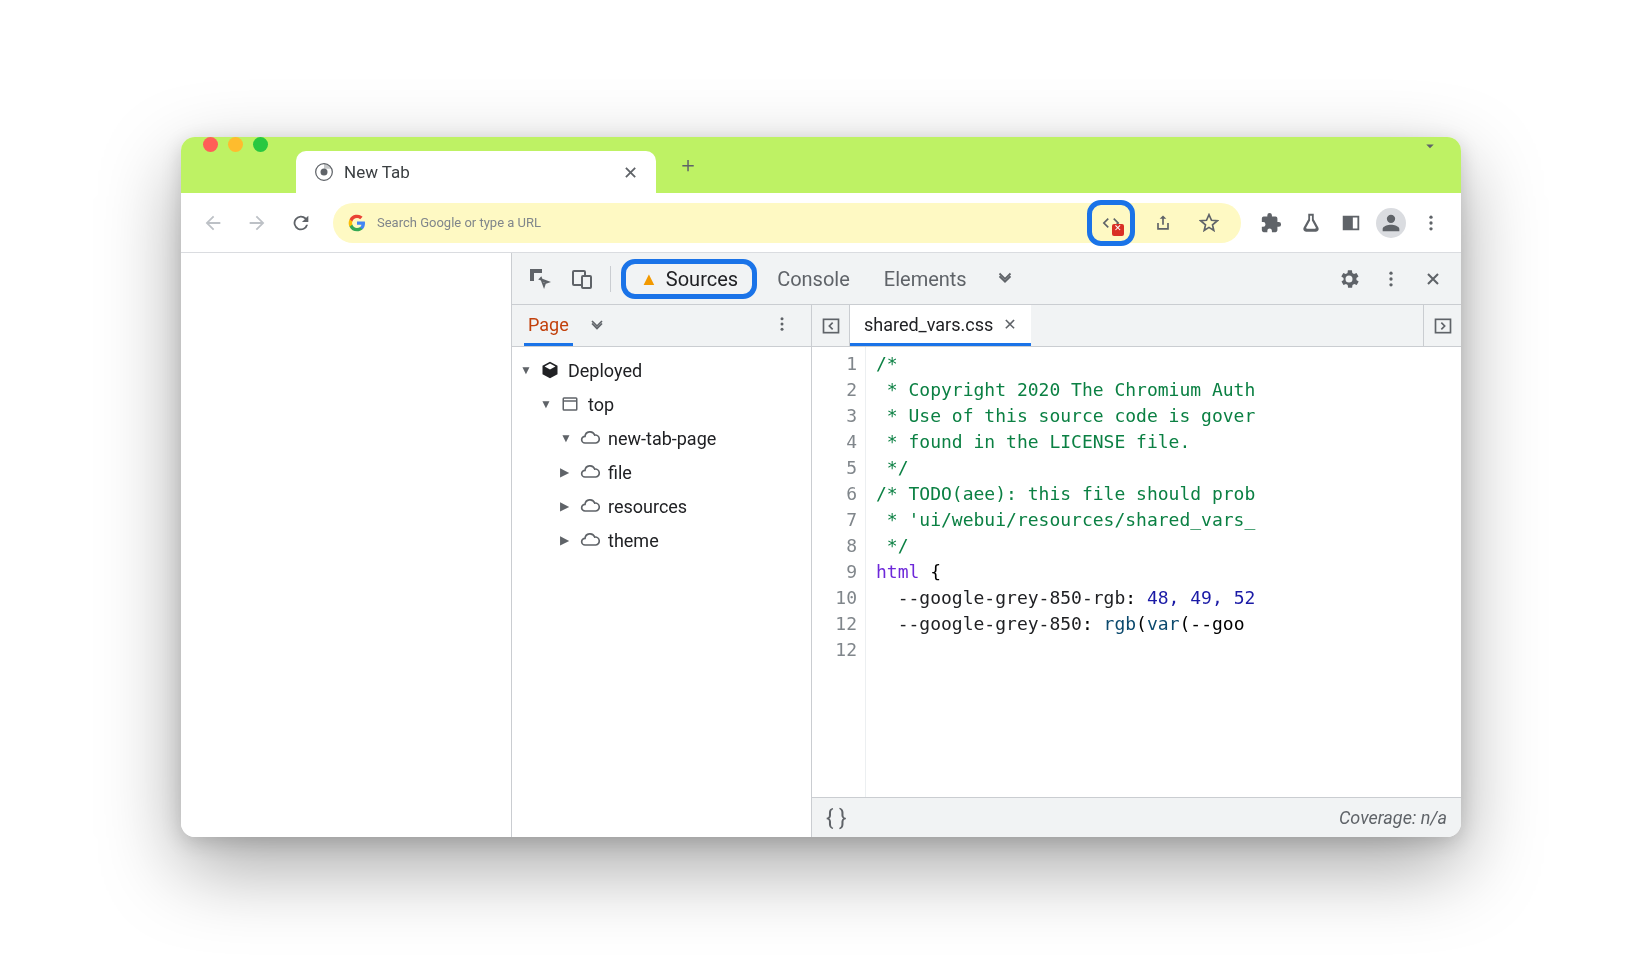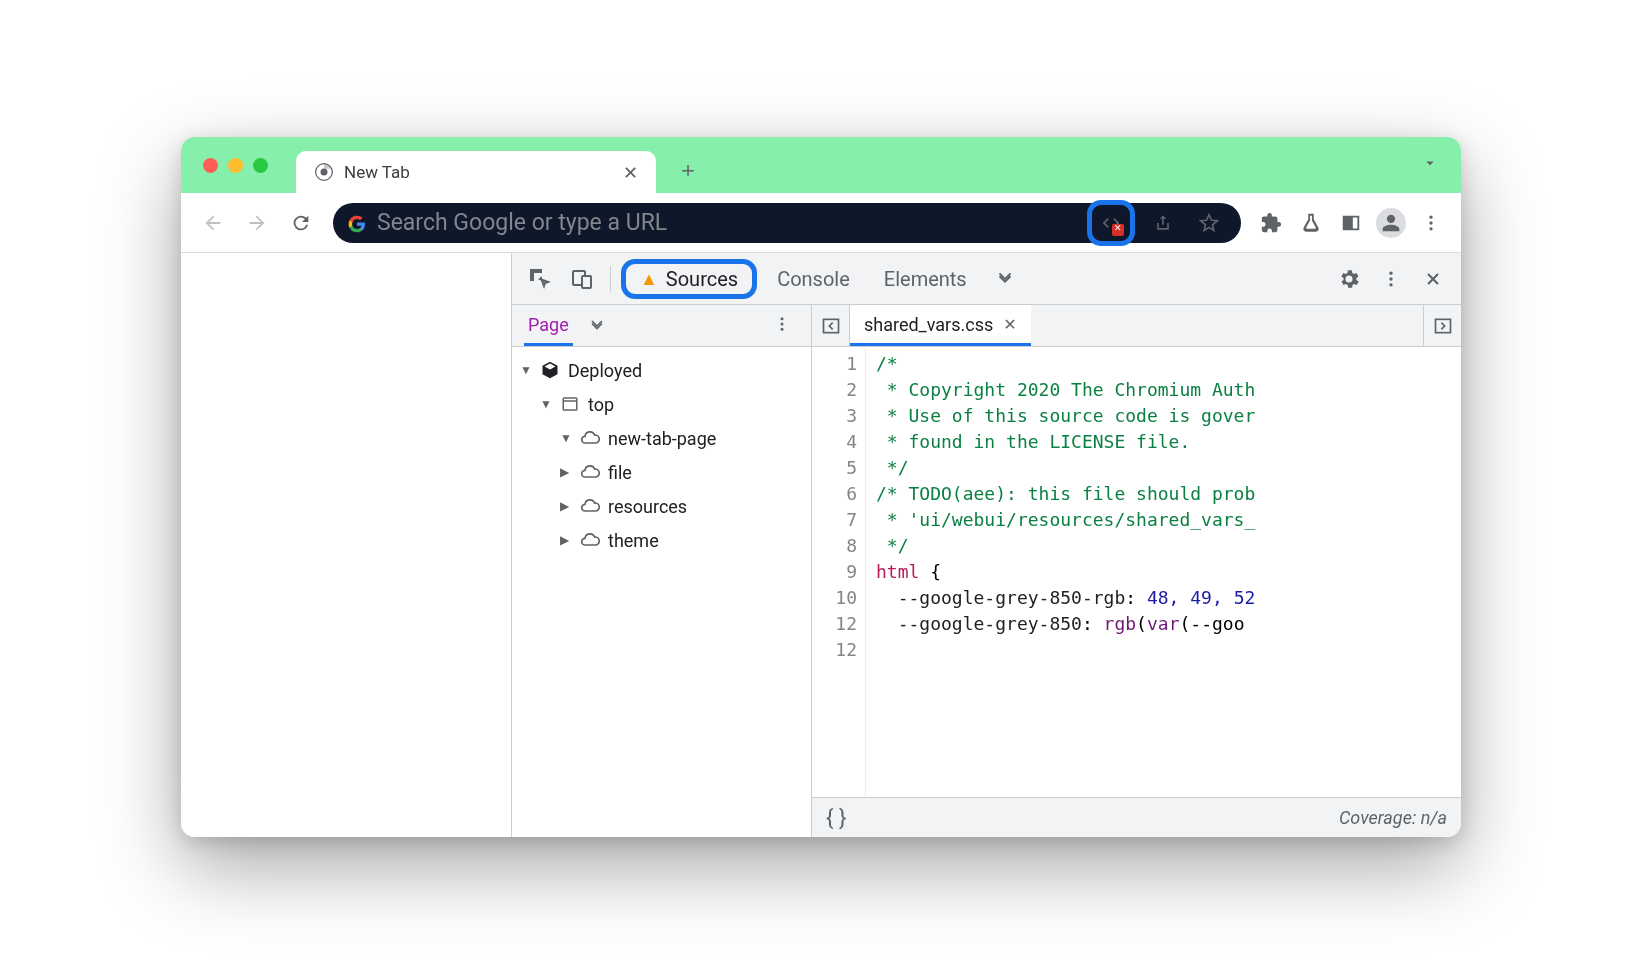--- a/index.html
+++ b/index.html
@@ -17,23 +17,23 @@
       background: #fff;
       border-radius: 14px;
       box-shadow: 0 30px 80px rgba(0,0,0,0.35), 0 5px 20px rgba(0,0,0,0.15);
       overflow: hidden;
       display: flex;
       flex-direction: column;
     }
     
     .tab-strip {
       height: 56px;
-      background: #86efac;
-      display: flex;
-      align-items: center;
+      background: #bef264;
+      display: flex;
+      align-items: flex-start;
       padding-left: 22px;
       position: relative;
     }
     .traffic { display: flex; gap: 10px; margin-right: 28px; }
     .traffic span { width: 15px; height: 15px; border-radius: 50%; display: block; }
     .traffic .r { background: #ff5f57; }
     .traffic .y { background: #febc2e; }
     .traffic .g { background: #28c840; }
     .tab {
       background: #fff;
@@ -60,29 +60,29 @@
       display: flex;
       align-items: center;
       padding: 0 12px;
       gap: 4px;
     }
     .nav-btn { width: 40px; height: 40px; display:flex; align-items:center; justify-content:center; color:#5f6368; cursor:pointer; border-radius:50%; }
     .nav-btn.disabled { color: #bdc1c6; cursor: default; }
     .omnibox {
       flex: 1;
       height: 40px;
-      background: #0f172a;
+      background: #fef9c3;
       border-radius: 20px;
       display: flex;
       align-items: center;
       padding: 0 14px;
       gap: 10px;
       margin: 0 8px;
       color: #80868b;
-      font-size: 23px;
+      font-size: 13px;
     }
     .omnibox .g-icon { width: 20px; height: 20px; }
     .dev-badge {
       position: relative;
       width: 34px; height: 34px;
       display:flex; align-items:center; justify-content:center;
       color:#5f6368; cursor:pointer;
     }
     .dev-badge .err {
       position:absolute; bottom:4px; right:4px;
@@ -131,21 +131,21 @@
     .warn-ic { color:#f29900; font-size:18px; }
     .dt-tabs .right { margin-left:auto; display:flex; align-items:center; gap:6px; }
     
     .dt-body { flex:1; display:flex; overflow:hidden; }
     .dt-side { width: 300px; border-right:1px solid #cacdd1; display:flex; flex-direction:column; }
     .dt-side-tabs {
       height: 42px; background:#f1f3f4; border-bottom:1px solid #cacdd1;
       display:flex; align-items:center; padding: 0 12px; gap: 14px;
     }
     .dt-side-tab { font-size:18px; color:#5f6368; padding: 8px 4px; cursor:pointer; }
-    .dt-side-tab.active { color:#a21caf; border-bottom: 3px solid #1a73e8; }
+    .dt-side-tab.active { color:#c2410c; border-bottom: 3px solid #1a73e8; }
     .dt-side-tabs .more-v { margin-left:auto; color:#5f6368; cursor:pointer; padding: 4px 8px; }
     .tree { flex:1; overflow:auto; font-size:18px; color:#202124; padding-top:6px; }
     .tree-row { display:flex; align-items:center; height: 34px; gap:8px; padding-left: 8px; cursor:pointer; white-space:nowrap; }
     .tree-row.sel { background:#dadce0; }
     .tree-row .disc { width:12px; display:inline-block; color:#5f6368; font-size:12px; }
     .ic-box { width:20px; height:20px; display:inline-flex; align-items:center; justify-content:center; }
     .ic-cube svg, .ic-window svg, .ic-cloud svg, .ic-file svg { display:block; }
     .ind-1 { padding-left: 28px; }
     .ind-2 { padding-left: 48px; }
     .ind-3 { padding-left: 68px; }
@@ -160,24 +160,24 @@
       border-bottom: 3px solid #1a73e8;
       background:#fff;
       cursor:pointer;
     }
     .file-tab .x { color:#5f6368; font-size:16px; cursor:pointer; }
     .file-tabs .collapse-r { margin-left:auto; width:38px; display:flex; align-items:center; justify-content:center; color:#5f6368; border-left:1px solid #cacdd1; height:100%; cursor:pointer; }
     .code-area { flex:1; display:flex; font-family: Menlo, Monaco, Consolas, monospace; font-size:18px; overflow:hidden; }
     .gutter { width:54px; background:#fff; border-right:1px solid #eceff1; text-align:right; color:#80868b; padding: 4px 8px 0 0; line-height: 26px; }
     .code { flex:1; padding: 4px 0 0 10px; line-height:26px; white-space:pre; overflow:hidden; }
     .c-comment { color: #0b8043; }
-    .c-tag { color: #be185d; }
+    .c-tag { color: #6d28d9; }
     .c-prop { color: #202124; }
     .c-num { color: #1a1aa6; }
-    .c-func { color: #701a75; }
+    .c-func { color: #0c4a6e; }
     .status-bar { height:40px; border-top:1px solid #cacdd1; background:#f1f3f4; display:flex; align-items:center; padding:0 14px; color:#5f6368; font-size:18px; }
     .status-bar .brace { font-size: 22px; }
     .status-bar .cov { margin-left:auto;font-style:italic; }
     
     svg { fill: currentColor; }
   </style>
 </head>
 <body>
 
 <div class="window">

